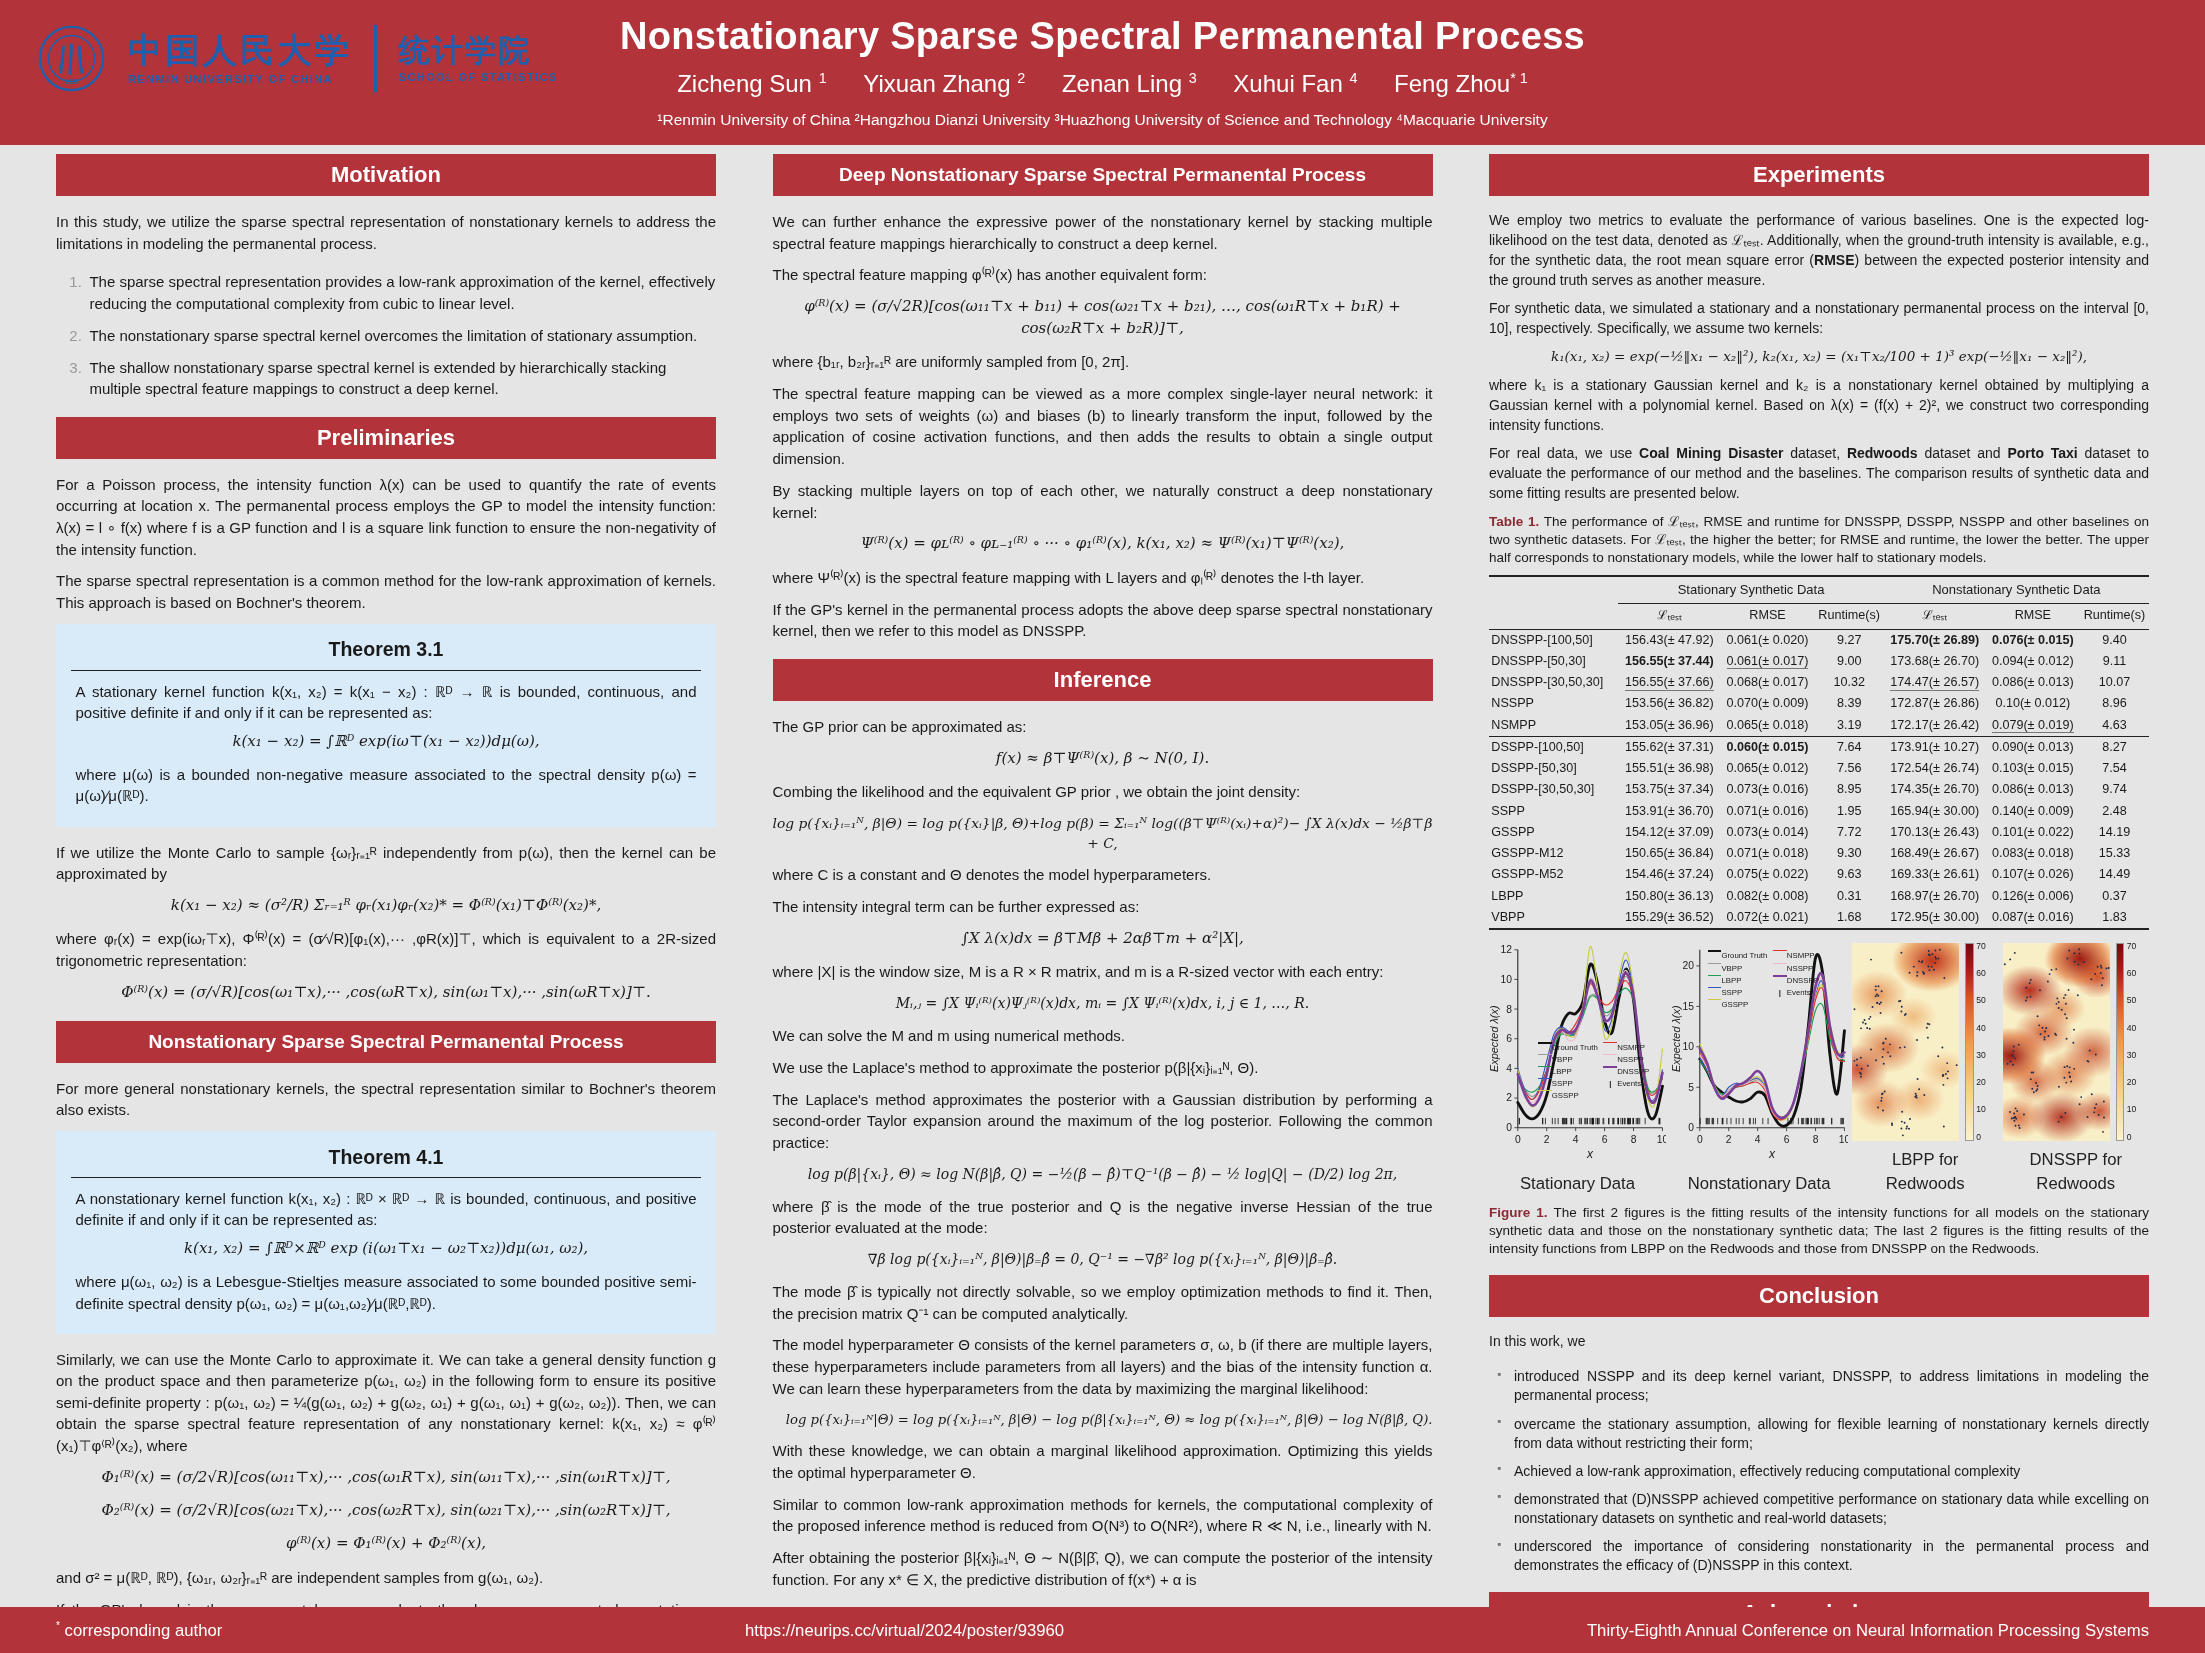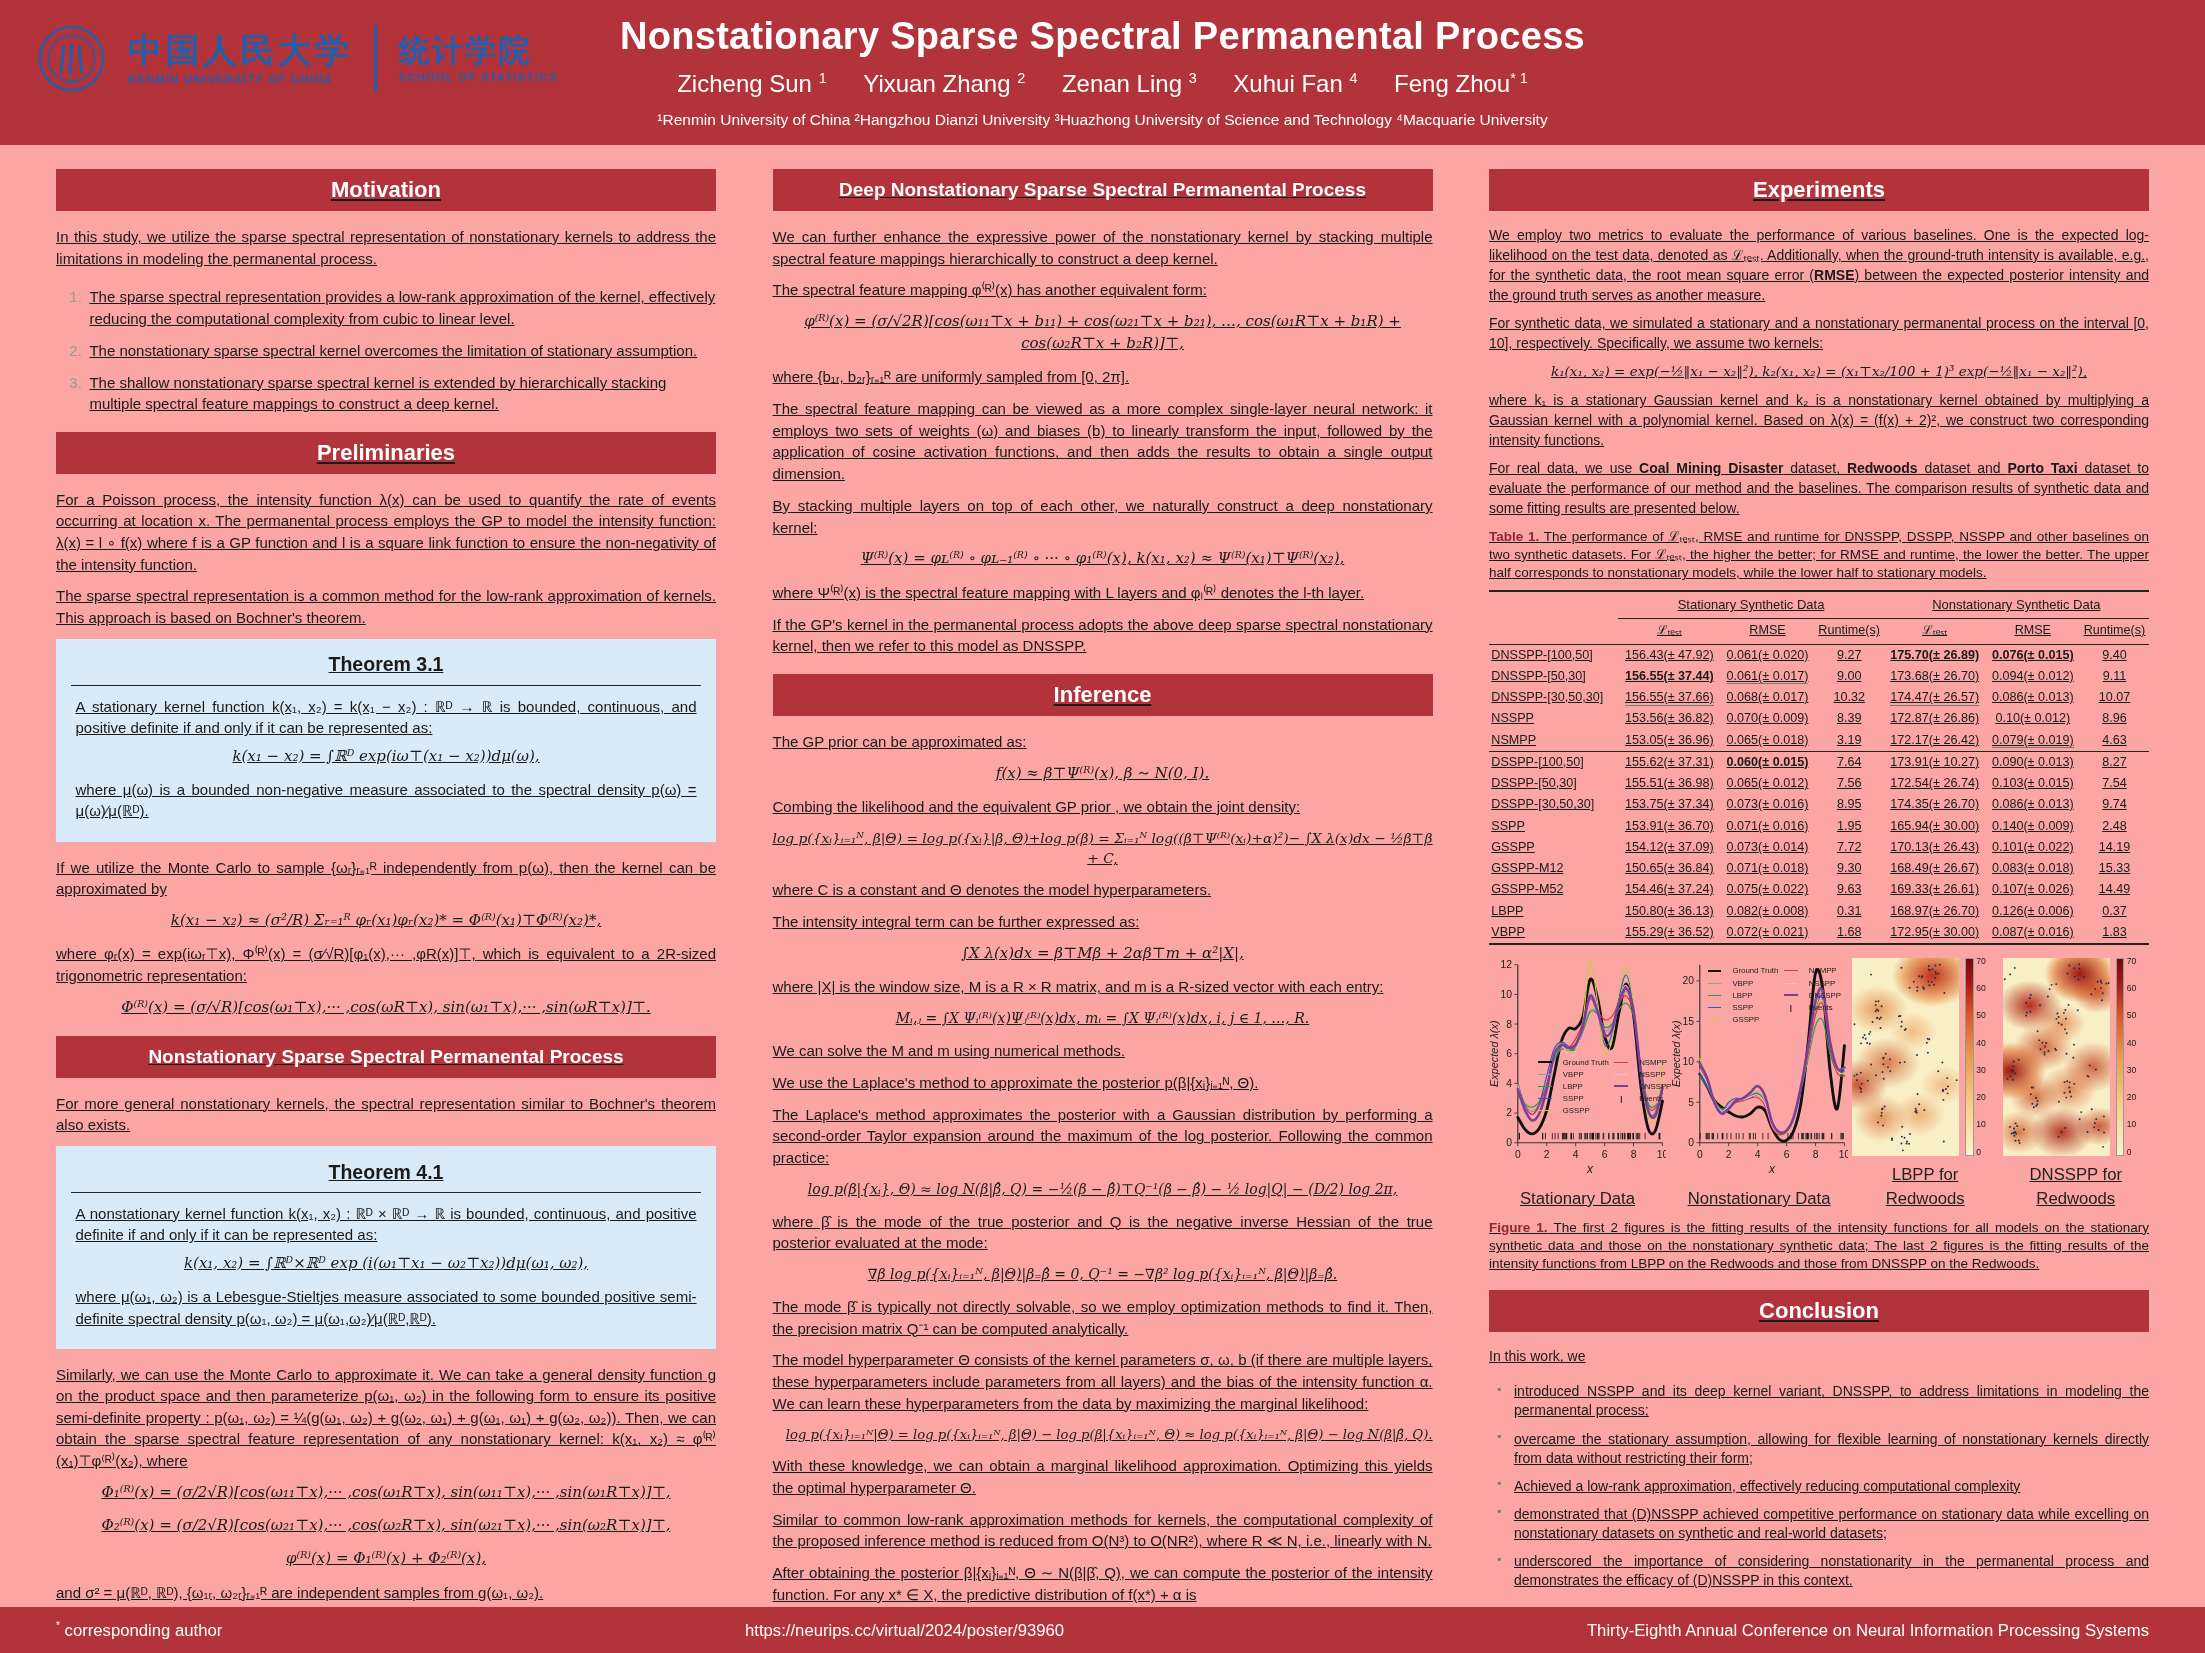--- a/index.html
+++ b/index.html
@@ -14,21 +14,21 @@
   .authors sup{font-size:60%;}
   .affils{position:absolute;top:111px;left:0;width:100%;text-align:center;font-size:15.5px;font-weight:300;}
   .logo{position:absolute;left:37px;top:24px;display:flex;align-items:center;gap:22px;color:#1f5fae;}
   .logo .seal{width:69px;height:69px;}
   .logo .cn-big{font-size:34px;font-weight:700;letter-spacing:3.4px;line-height:1.1;}
   .logo .en-small{font-size:11px;font-weight:700;letter-spacing:1.4px;margin-top:3.4px;}
   .logo .vdiv{width:2.3px;height:67px;background:#1f5fae;}
   .logo .cn-mid{font-size:31px;font-weight:700;letter-spacing:2.3px;line-height:1.1;}
 
   
-  main{position:absolute;top:145px;bottom:47px;left:0;right:0;background:#fca5a5;display:flex;justify-content:space-between;padding:24px 56px 0 56px;box-sizing:border-box;text-decoration:underline;}
+  main{position:absolute;top:145px;bottom:47px;left:0;right:0;background:#e5e5e5;display:flex;justify-content:space-between;padding:9px 56px 0 56px;box-sizing:border-box;}
   .col{width:660px;font-size:15px;line-height:1.44;}
   .col-right{font-size:14px;line-height:1.42;}
   .bar{background:#b2343a;color:#fff;text-align:center;font-weight:700;font-size:22px;height:42px;line-height:42px;margin:17px 0 15px;}
   .col .bar:first-child{margin-top:0;}
   p{margin:0 0 10.3px;text-align:justify;}
   .col-right p{margin:0 0 8.6px;}
   .formula{text-align:center;font-family:"DejaVu Serif",serif;font-style:italic;font-size:15px;margin:5.7px 0 11.5px;line-height:1.45;text-align:center;}
   .col-right .formula{font-size:14.4px;margin:4.6px 0 9.2px;}
   .theorem{background:#d9eaf8;padding:11.5px 19.5px 12.6px;margin:2.3px 0 15px;}
   .theorem h3{text-align:center;font-size:19.5px;margin:0 0 6.9px;font-weight:700;}
@@ -54,21 +54,21 @@
   .cell-b{font-weight:700;}
   .cell-u{border-bottom:1.1px solid #777;padding-bottom:0.6px;}
 
   
   .fig-row{display:flex;gap:4.6px;margin:2.3px 0 3.4px;align-items:flex-end;}
   .panel{position:relative;}
   .chart-panel{width:177px;}
   .heat-panel{width:146px;}
   .panel-caption{text-align:center;font-size:16.7px;margin-top:5.7px;color:#222;}
   .legend{position:absolute;background:rgba(255,255,255,.0);display:grid;grid-template-rows:repeat(5,auto);grid-auto-flow:column;column-gap:5.7px;row-gap:1.1px;font-size:7.8px;}
-  .legend .entry{display:flex;align-items:center;gap:11px;white-space:nowrap;}
+  .legend .entry{display:flex;gap:0;white-space:nowrap;}
   .legend .sw{display:inline-block;width:13.8px;height:0;border-top-style:solid;}
   .legend .tick-glyph{display:inline-block;width:13.8px;text-align:center;font-weight:700;}
   .heatwrap{position:relative;width:146px;height:202px;}
   .heat{position:absolute;left:0;top:2.3px;width:107px;height:198px;}
   .dots{position:absolute;left:0;top:2.3px;width:107px;height:198px;}
   .cbar{position:absolute;left:113px;top:2.3px;width:8.6px;height:198px;background:linear-gradient(to top,#fcf3cc 0%,#f7d087 25%,#ee9a4b 50%,#d9542a 72%,#a81717 88%,#730a0e 100%);border:0.6px solid #999;box-sizing:border-box;}
   .cbar-labels{position:absolute;left:124px;top:0;width:22px;height:198px;font-size:8.6px;}
   .cbar-labels span{position:absolute;left:0;}
   .heat-lbpp{background:
     radial-gradient(52px 40px at 75% 9%, rgba(186,34,10,.92), rgba(226,120,48,.55) 55%, rgba(246,220,150,0) 78%),

